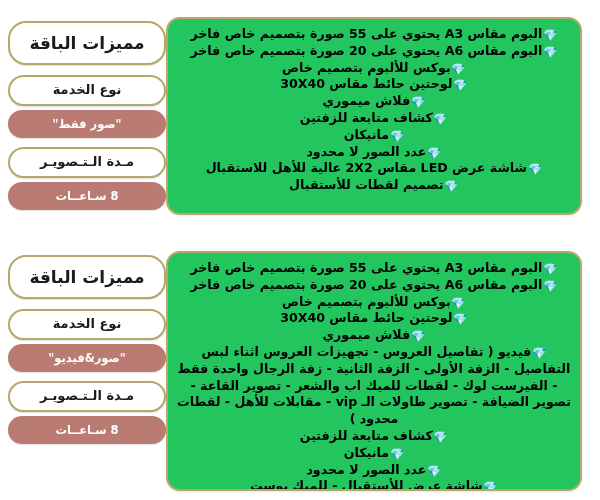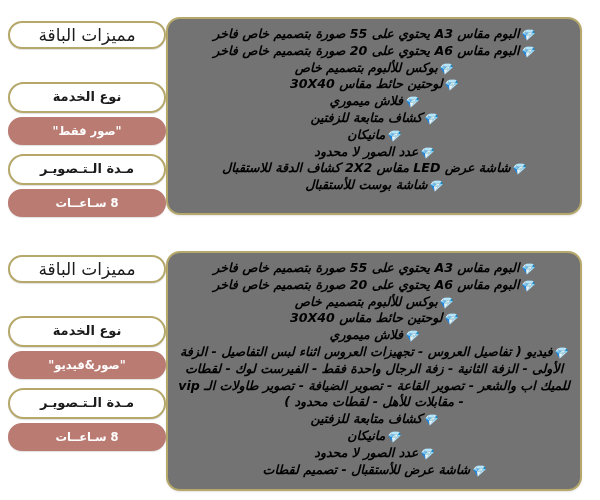--- a/index.html
+++ b/index.html
@@ -76,24 +76,24 @@
   }
 
   .pill-filled {
     background: #b97b72;
     border: 2px solid #b97b72;
     color: #ffffff;
     box-shadow: 0 1px 1px rgba(0,0,0,0.12);
   }
 
   .pill-title {
-    height: 28px;
+    height: 44px;
     font-size: 17px;
-    font-weight: normal;
-    margin-bottom: 33px;
+    font-weight: bold;
+    margin-bottom: 10px;
   }
 
   .pill-label {
     height: 31px;
     font-size: 13px;
     font-weight: bold;
     margin-bottom: 4px;
     text-align: right;
   }
 
@@ -107,29 +107,28 @@
   .pill-value-last {
     margin-bottom: 0;
     text-align: right;
   }
 
   
   .feature-card {
     flex: 1 1 auto;
     margin-left: 0;
     margin-right: 10px;
-    background: #737373;
+    background: #22c55e;
     border: 2px solid #b5a86a;
     border-radius: 14px;
     box-sizing: border-box;
     box-shadow: 0 1px 2px rgba(0,0,0,0.10);
     padding: 7px 8px 7px 8px;
     align-self: stretch;
     overflow: hidden;
-    font-style: italic;
   }
 
   .feature-list {
     list-style: none;
     margin: 0;
     padding: 0;
     direction: rtl;
     text-align: center;
   }
 
@@ -167,22 +166,22 @@
     <div class="feature-card">
       <ul class="feature-list">
           <li><span class="gem">💎</span><span>البوم مقاس A3 يحتوي على 55 صورة بتصميم خاص فاخر</span></li>
           <li><span class="gem">💎</span><span>البوم مقاس A6 يحتوي على 20 صورة بتصميم خاص فاخر</span></li>
           <li><span class="gem">💎</span><span>بوكس للألبوم بتصميم خاص</span></li>
           <li><span class="gem">💎</span><span>لوحتين حائط مقاس 30X40</span></li>
           <li><span class="gem">💎</span><span>فلاش ميموري</span></li>
           <li><span class="gem">💎</span><span>كشاف متابعة للزفتين</span></li>
           <li><span class="gem">💎</span><span>مانيكان</span></li>
           <li><span class="gem">💎</span><span>عدد الصور لا محدود</span></li>
-          <li><span class="gem">💎</span><span>شاشة عرض LED مقاس 2X2 كشاف الدقة للاستقبال</span></li>
-          <li><span class="gem">💎</span><span>شاشة بوست للأستقبال</span></li>
+          <li><span class="gem">💎</span><span>شاشة عرض LED مقاس 2X2 عالية للأهل للاستقبال</span></li>
+          <li><span class="gem">💎</span><span>تصميم لقطات للأستقبال</span></li>
         </ul>
     </div>
 
     <div class="pill-column">
       <div class="pill pill-outline pill-title">مميزات الباقة</div>
 
       <div class="pill pill-outline pill-label">نوع الخدمة</div>
       <div class="pill pill-filled pill-value">"صور فقط"</div>
 
       <div class="pill pill-outline pill-label">مـدة الـتـصويـر</div>
@@ -197,21 +196,21 @@
       <ul class="feature-list">
           <li><span class="gem">💎</span><span>البوم مقاس A3 يحتوي على 55 صورة بتصميم خاص فاخر</span></li>
           <li><span class="gem">💎</span><span>البوم مقاس A6 يحتوي على 20 صورة بتصميم خاص فاخر</span></li>
           <li><span class="gem">💎</span><span>بوكس للألبوم بتصميم خاص</span></li>
           <li><span class="gem">💎</span><span>لوحتين حائط مقاس 30X40</span></li>
           <li><span class="gem">💎</span><span>فلاش ميموري</span></li>
           <li class="multiline"><span class="gem">💎</span><span>فيديو ( تفاصيل العروس - تجهيزات العروس اثناء لبس التفاصيل - الزفة الأولى - الزفة الثانية - زفة الرجال واحدة فقط - الفيرست لوك - لقطات للميك اب والشعر - تصوير القاعة - تصوير الضيافة - تصوير طاولات الـ vip - مقابلات للأهل - لقطات محدود )</span></li>
           <li><span class="gem">💎</span><span>كشاف متابعة للزفتين</span></li>
           <li><span class="gem">💎</span><span>مانيكان</span></li>
           <li><span class="gem">💎</span><span>عدد الصور لا محدود</span></li>
-          <li><span class="gem">💎</span><span>شاشة عرض للأستقبال - تصميم لقطات</span></li>
+          <li><span class="gem">💎</span><span>شاشة عرض للأستقبال - للميك بوست</span></li>
         </ul>
     </div>
 
     <div class="pill-column">
       <div class="pill pill-outline pill-title">مميزات الباقة</div>
 
       <div class="pill pill-outline pill-label">نوع الخدمة</div>
       <div class="pill pill-filled pill-value">"صور&amp;فيديو"</div>
 
       <div class="pill pill-outline pill-label">مـدة الـتـصويـر</div>

